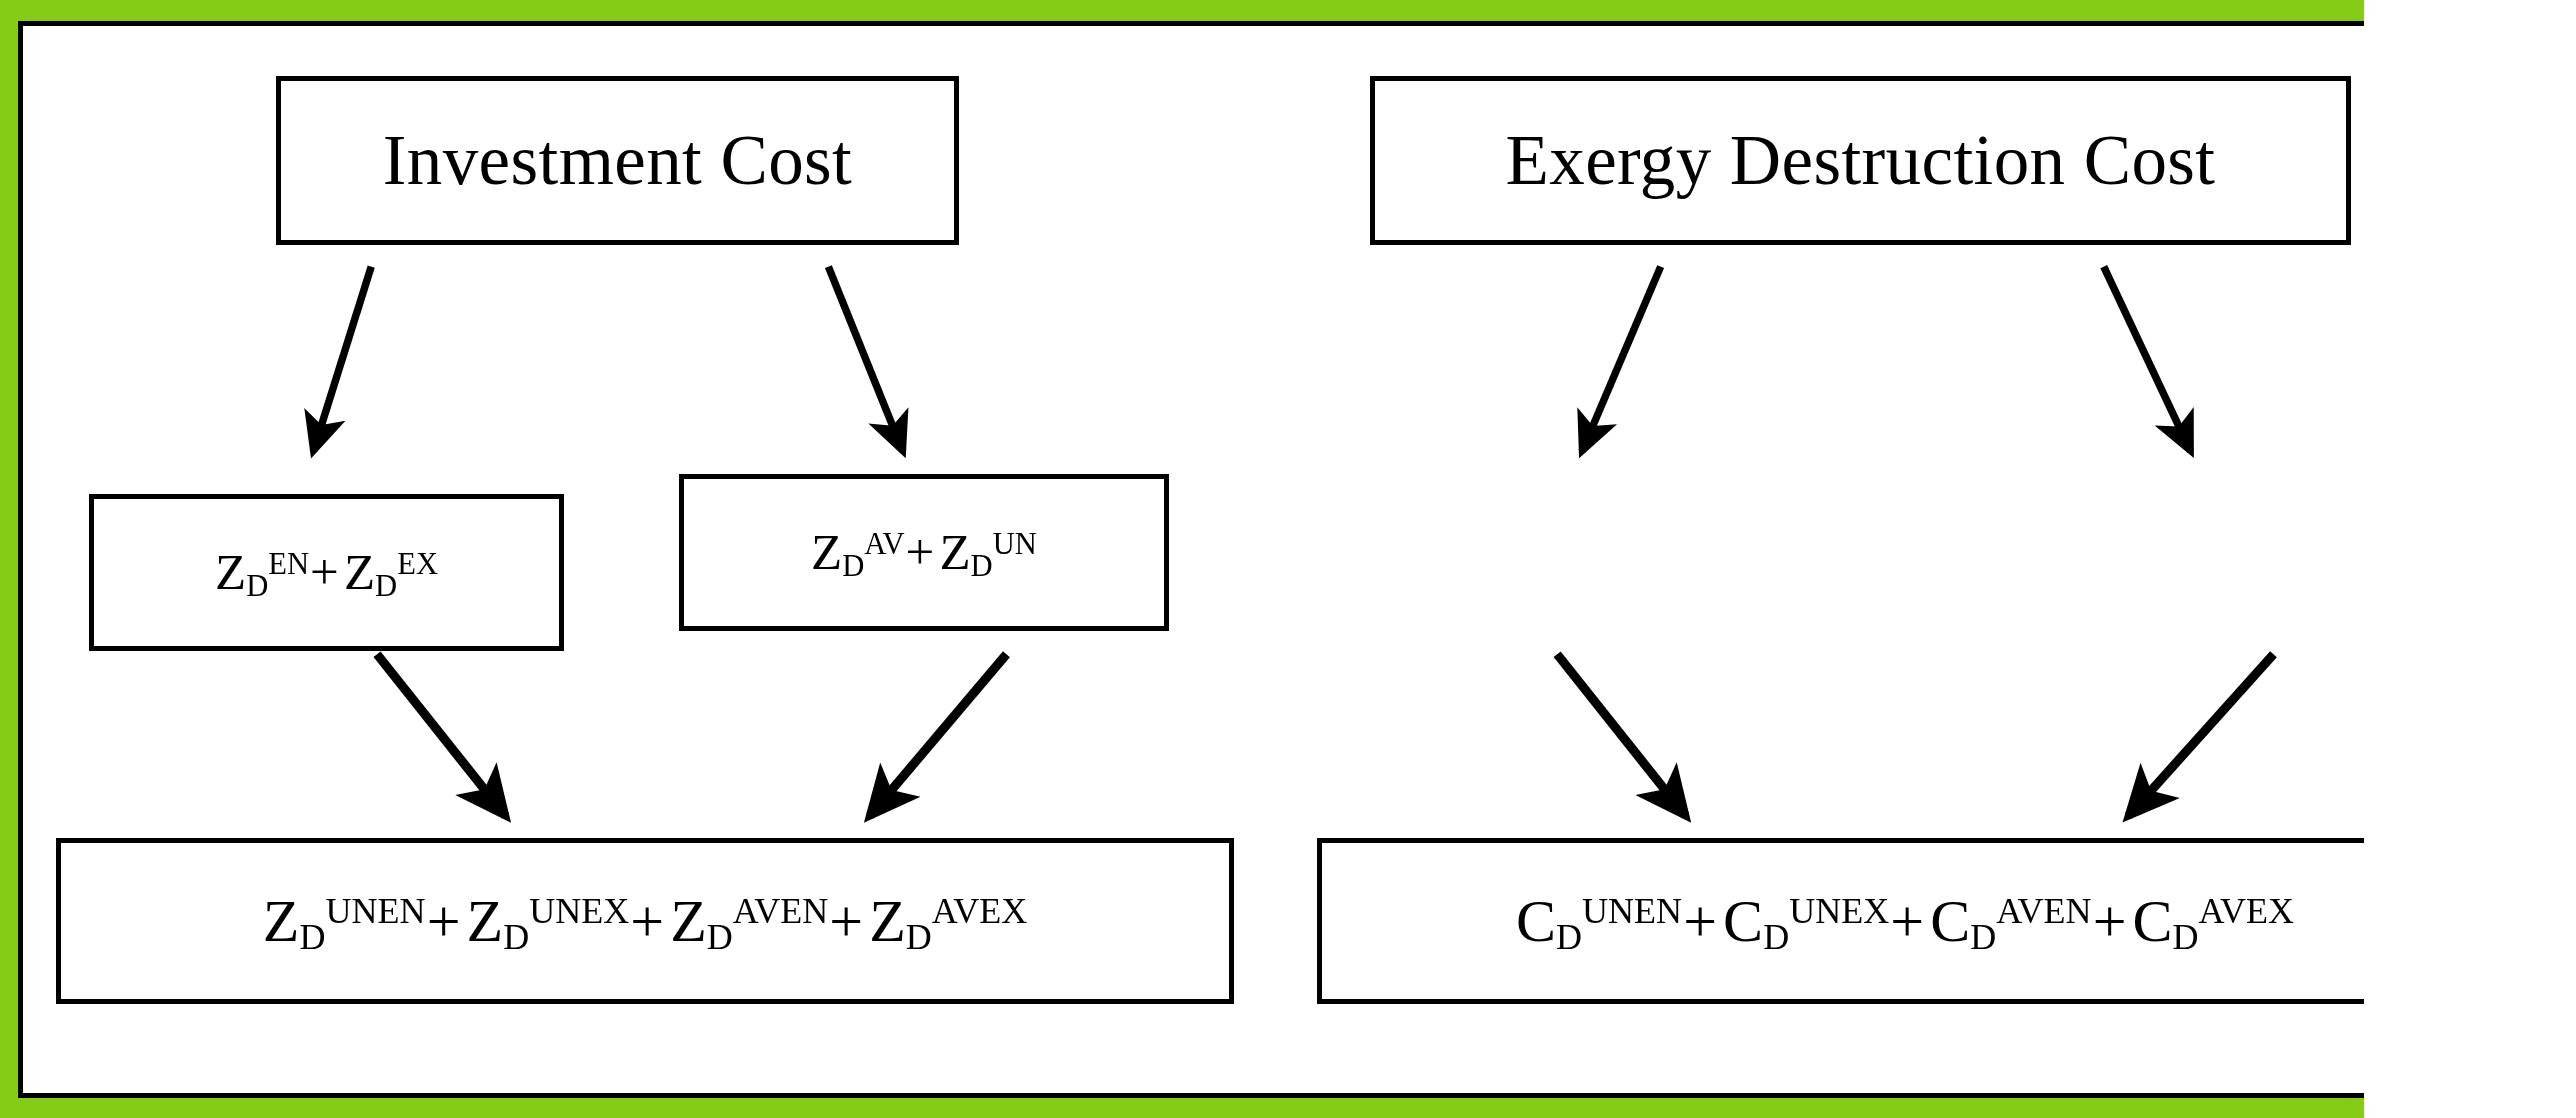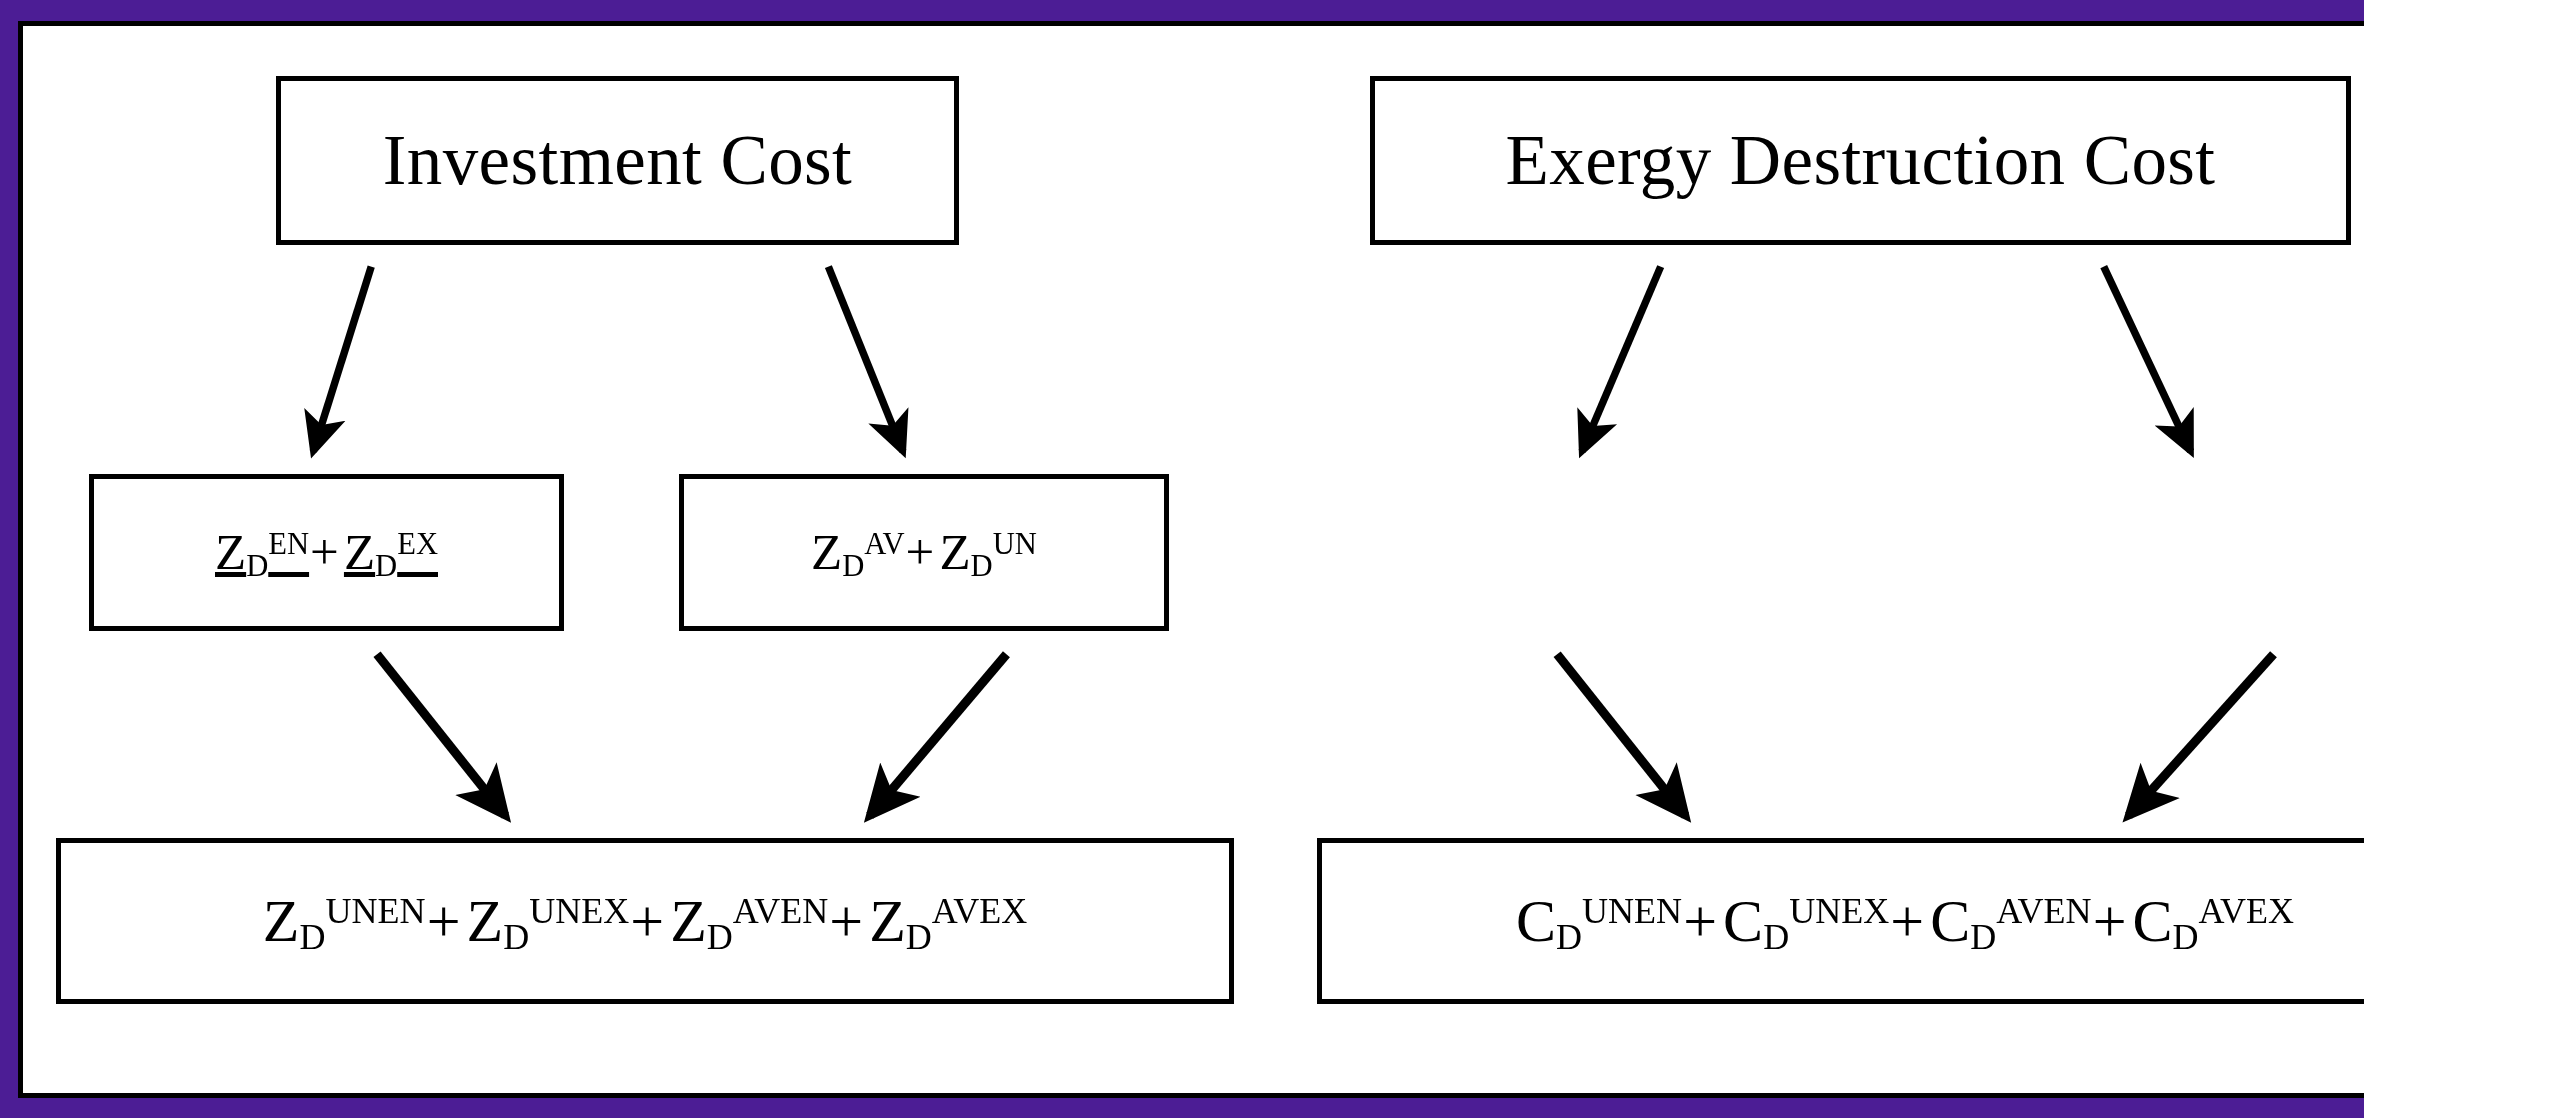--- a/index.html
+++ b/index.html
@@ -4,21 +4,21 @@
 <style>
   html, body {
     margin: 0;
     padding: 0;
     background: #ffffff;
   }
   #page {
     position: relative;
     width: 2364px;
     height: 1118px;
-    background: #4c1d95;
+    background: #84cc16;
     overflow: hidden;
     font-family: "Liberation Serif", "DejaVu Serif", serif;
   }
   #outer-frame {
     position: absolute;
     left: 18px;
     top: 21px;
     width: 2540px;
     height: 1077px;
     border: 5px solid #000000;
@@ -123,21 +123,21 @@
   </svg>
 
   <div class="node-box title-box" style="left:276px; top:76px; width:683px; height:169px;">
     <span>Investment Cost</span>
   </div>
 
   <div class="node-box title-box" style="left:1370px; top:76px; width:981px; height:169px;">
     <span>Exergy Destruction Cost</span>
   </div>
 
-  <div class="node-box mid-box" style="left:89px; top:474px; width:475px; height:157px;text-decoration:underline;">
+  <div class="node-box mid-box" style="left:89px; top:494px; width:475px; height:157px;">
     <span class="formula">
       <span>Z</span><sub>D</sub><sup>EN</sup><span class="plus">+</span><span>Z</span><sub>D</sub><sup>EX</sup>
     </span>
   </div>
 
   <div class="node-box mid-box" style="left:679px; top:474px; width:490px; height:157px;">
     <span class="formula">
       <span>Z</span><sub>D</sub><sup>AV</sup><span class="plus">+</span><span>Z</span><sub>D</sub><sup>UN</sup>
     </span>
   </div>

